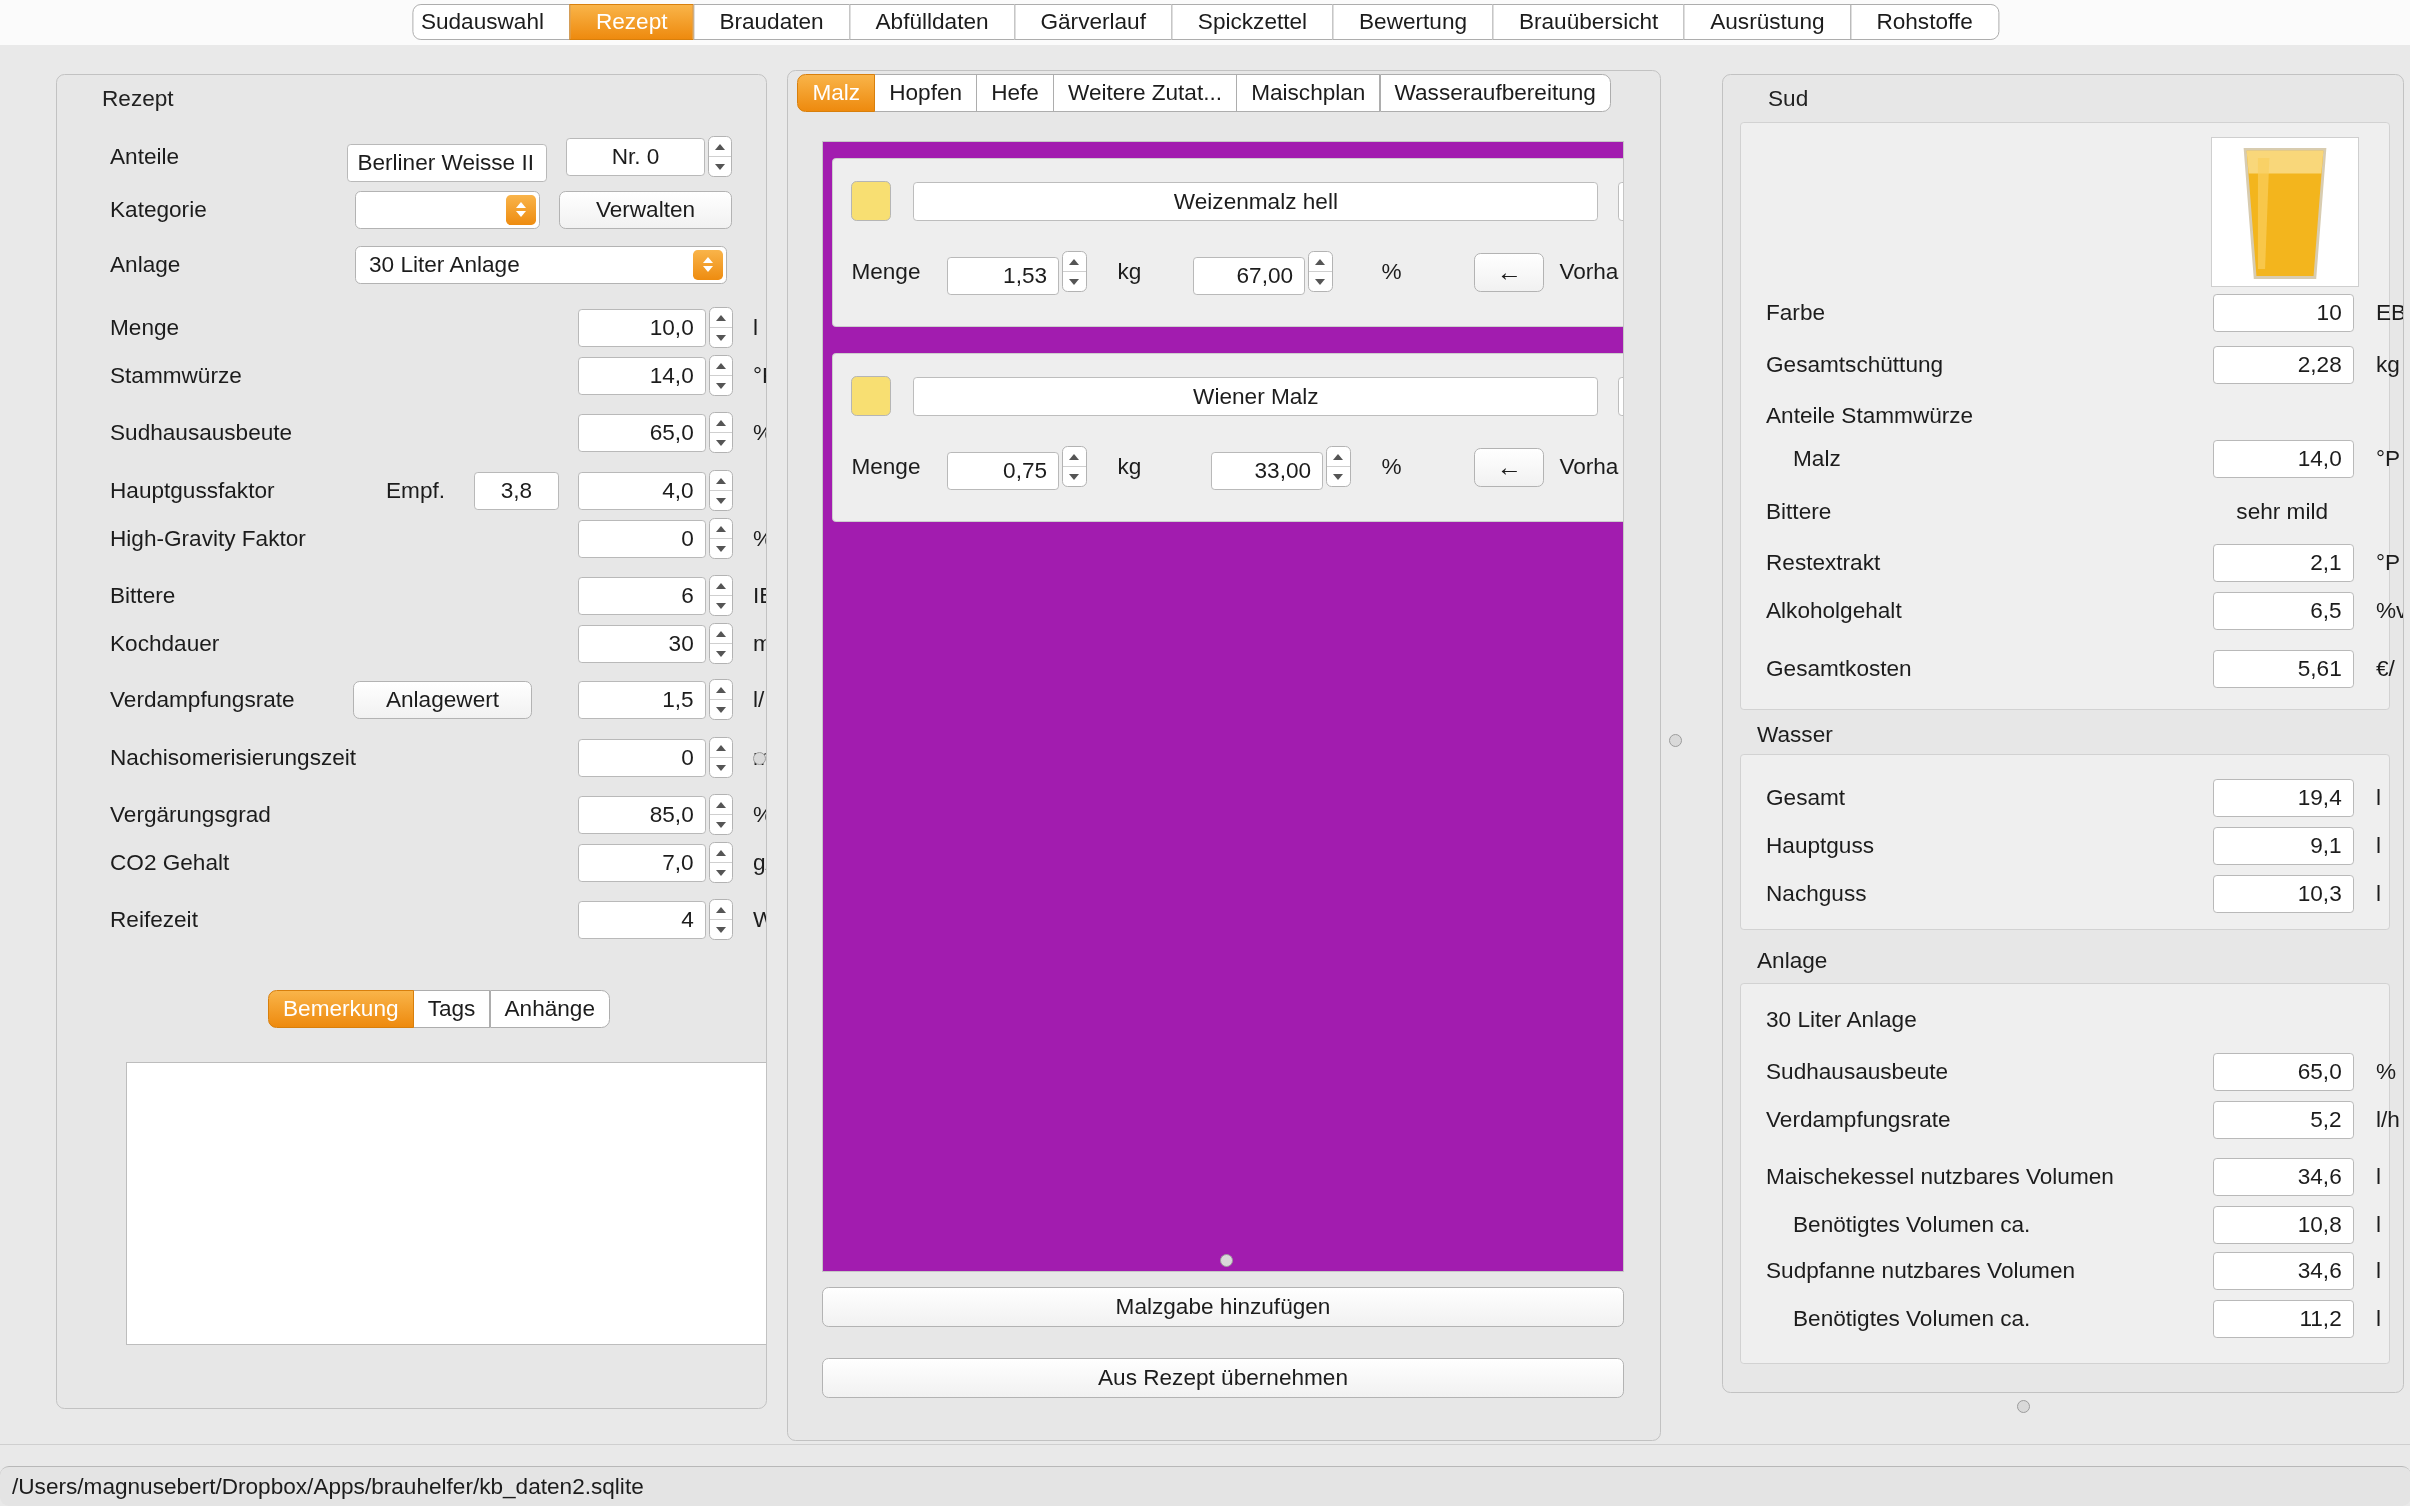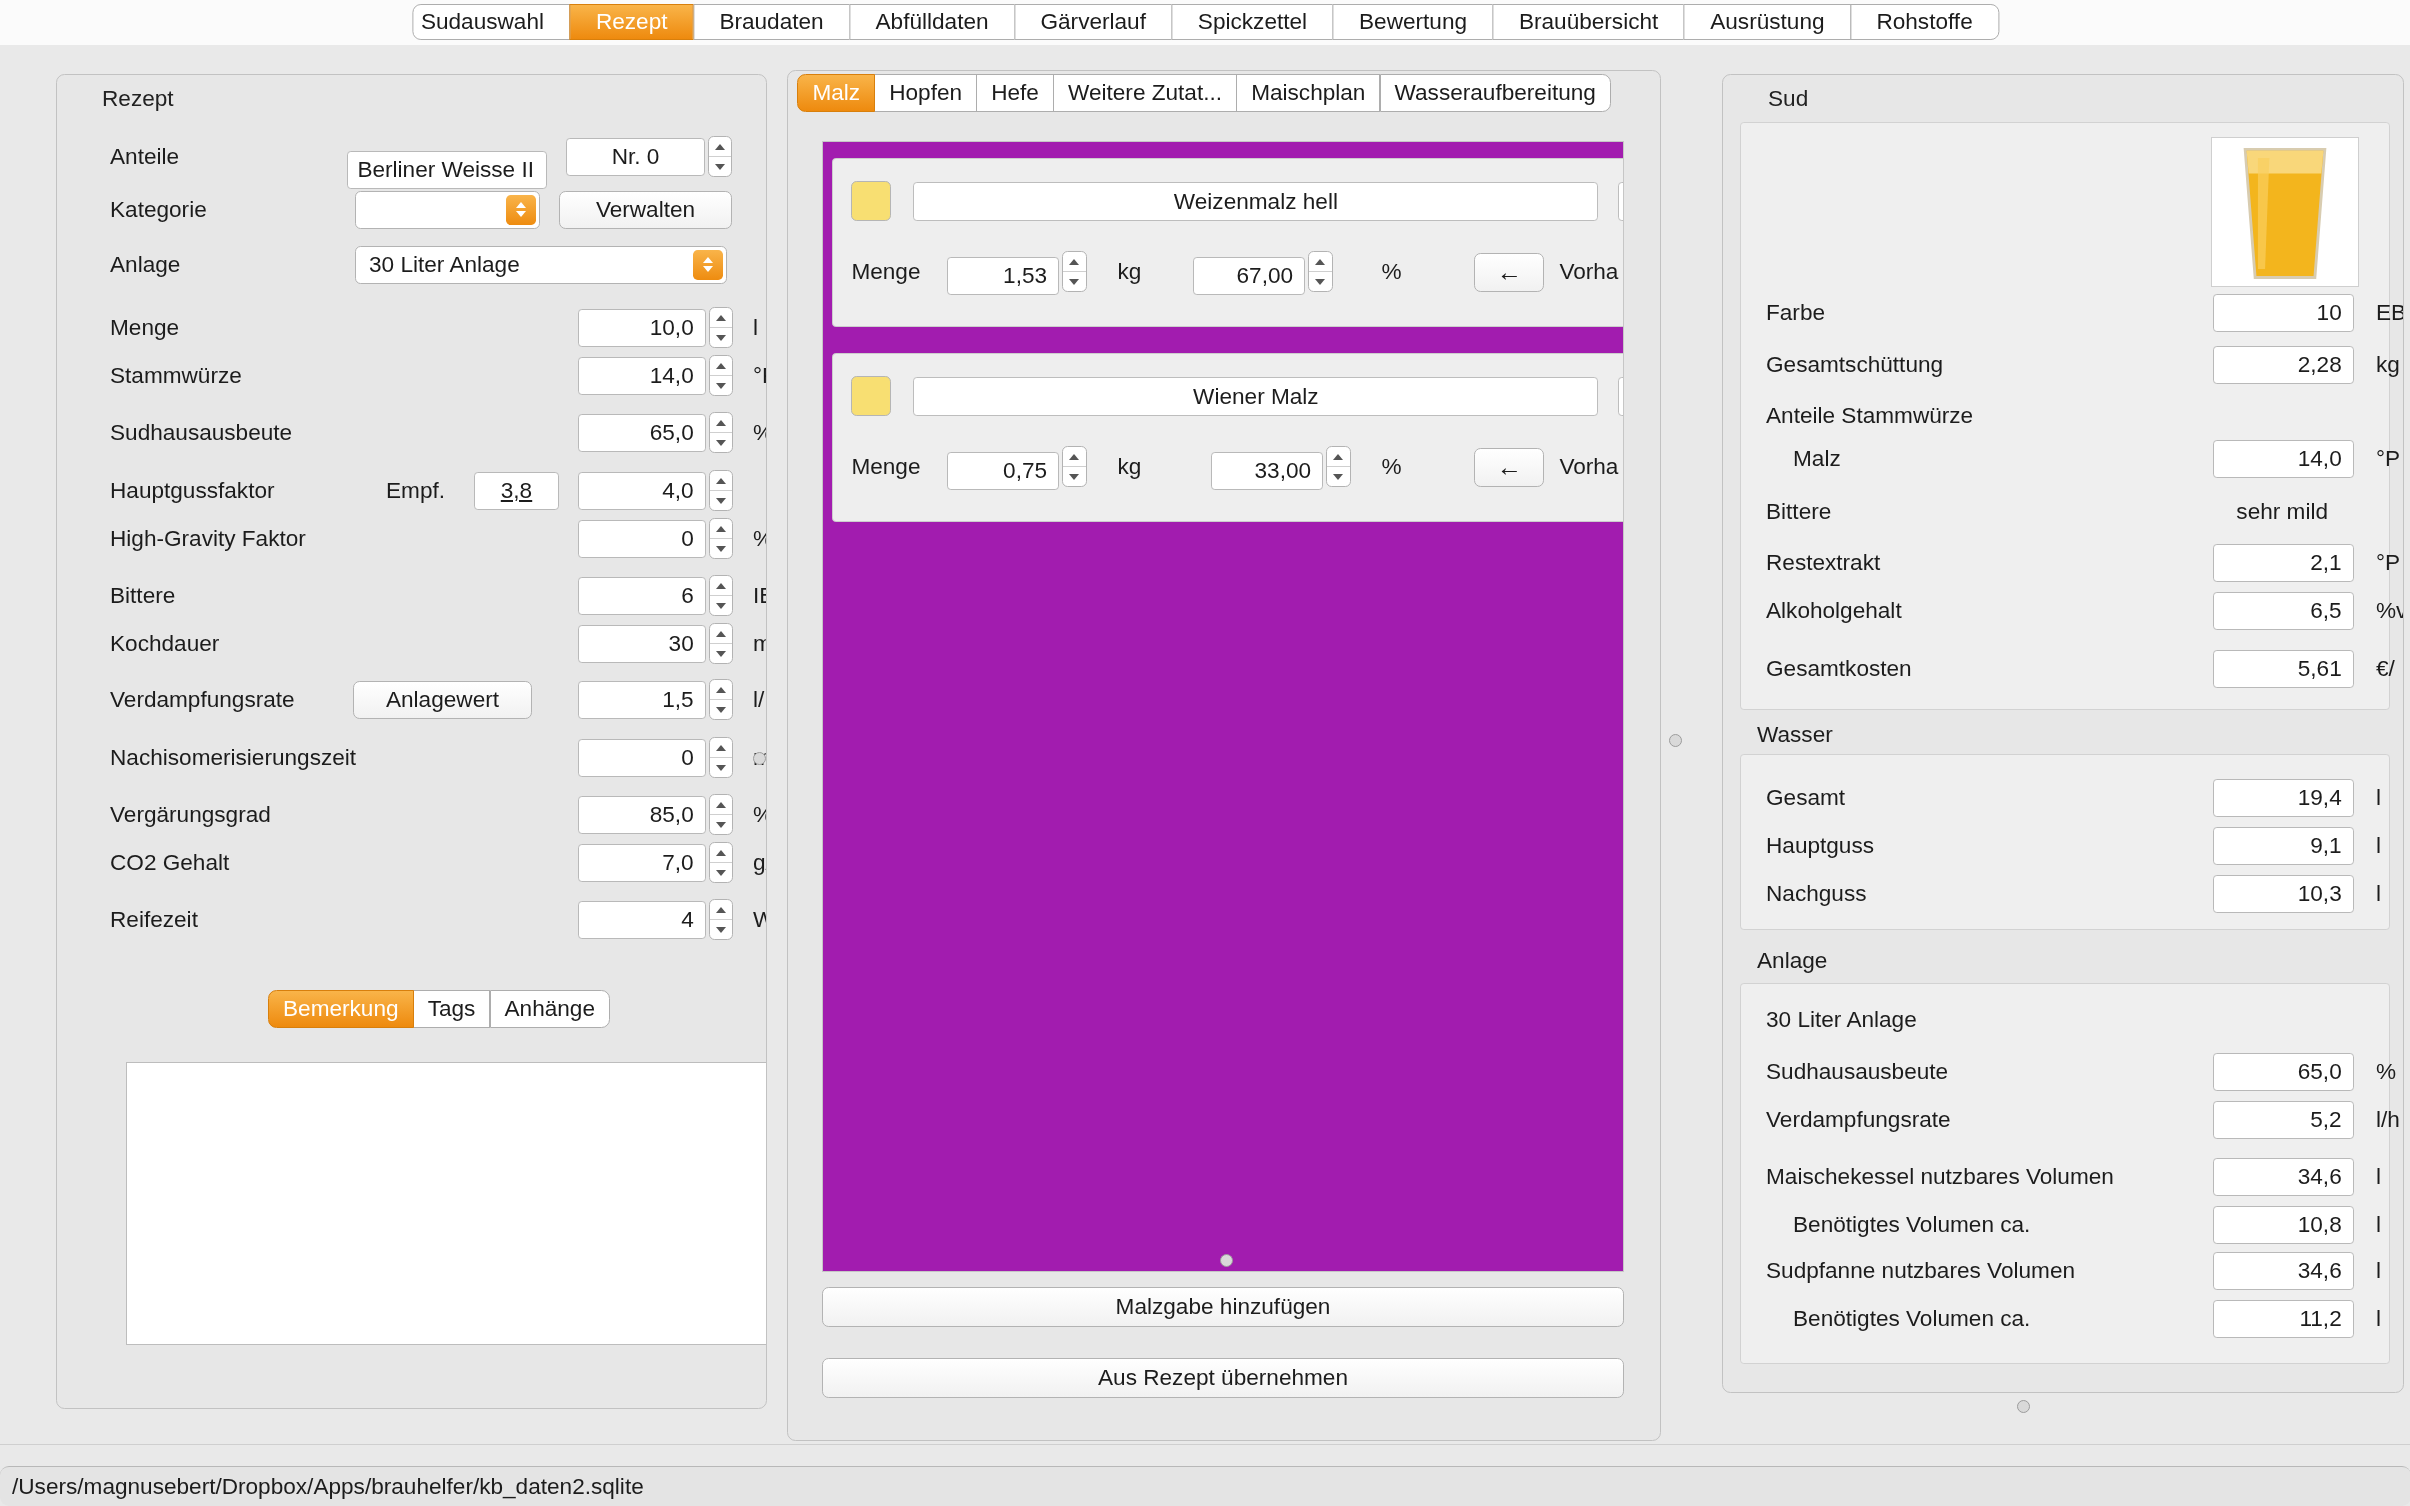--- a/index.html
+++ b/index.html
@@ -93,21 +93,21 @@
     <span class="tab">Ausrüstung</span>
     <span class="tab">Rohstoffe</span>
   </div>
 </div>
 
 <div class="panel" style="left:56px; top:74px; width:711px; height:1335px;">
   <span class="panel-title">Rezept</span>
 
   <div class="lrow" style="top:61px">
     <span class="lbl">Anteile</span>
-    <div class="tfield lft" style="position:absolute; left:290px; top:15px; width:200px;">Berliner Weisse II</div>
+    <div class="tfield lft" style="position:absolute; left:290px; top:8px; width:200px;">Berliner Weisse II</div>
     <div class="fgroup" style="left:509px">
       <div class="tfield ctr" style="width:139px">Nr. 0</div>
       <span class="stepper">
           <i class="up"></i>
           <i class="dn"></i>
         </span>
     </div>
   </div>
 
   <div class="lrow" style="top:114px">
@@ -159,21 +159,21 @@
           <i class="up"></i>
           <i class="dn"></i>
         </span>
       </div>
     <span class="unit">%</span>
   </div>
 
   <div class="lrow" style="top:395px">
     <span class="lbl">Hauptgussfaktor</span>
     <span class="lbl" style="left:329px">Empf.</span>
-    <div class="tfield ctr" style="position:absolute; left:417px; top:1.9px; width:85px;text-decoration:underline;">3,8</div>
+    <div class="tfield ctr" style="position:absolute; left:417px; top:1.9px; width:85px;">3,8</div>
     <div class="fgroup">
         <div class="tfield num">4,0</div>
         <span class="stepper">
           <i class="up"></i>
           <i class="dn"></i>
         </span>
       </div>
     <span class="unit"></span>
   </div>
 

